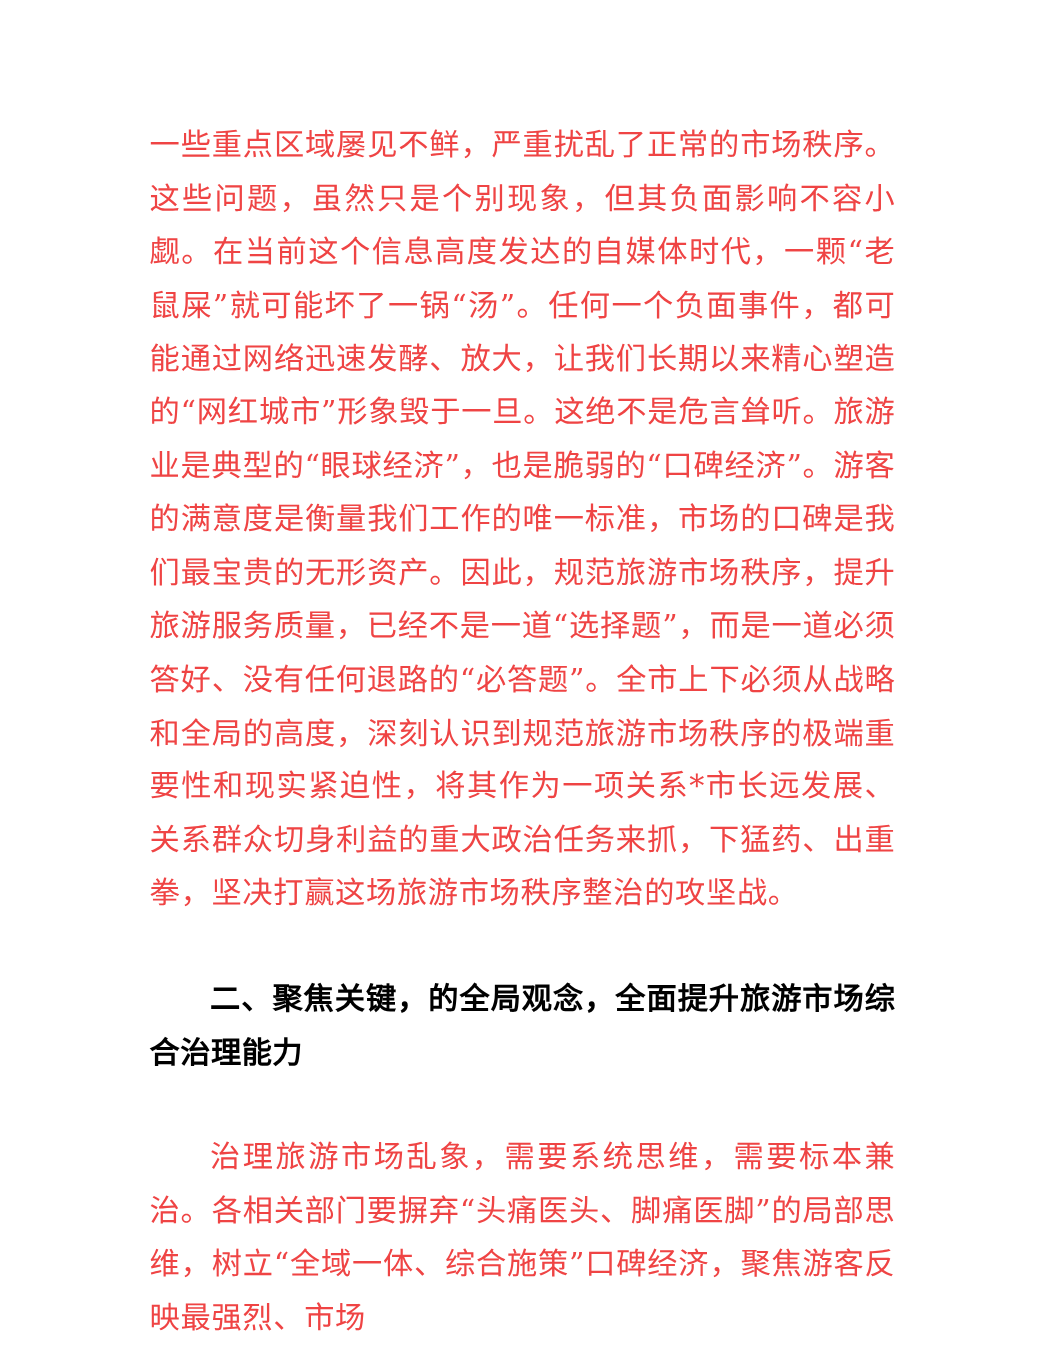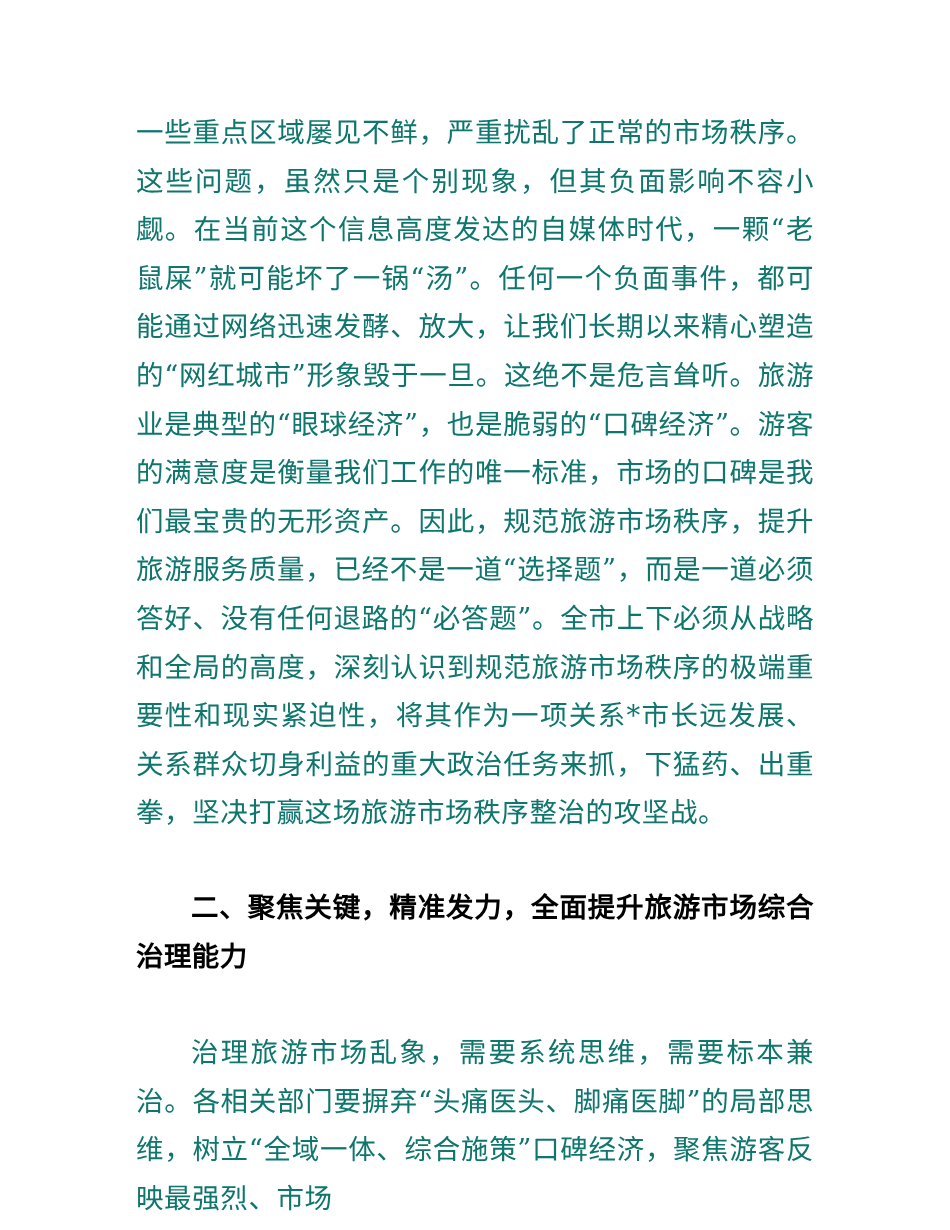--- a/index.html
+++ b/index.html
@@ -24,21 +24,21 @@
     left: 136px;
     top: 108px;
     width: 678px;
   }
 
   
   .para {
     font-family: "DejaVu Serif", "Liberation Serif", serif;
     font-size: 27.5px;
     line-height: 48.6px;
-    color: #0f766e;
+    color: #ef4444;
     text-align: justify;
     text-justify: inter-ideograph;
     margin: 0;
     letter-spacing: 0.6px;
     font-weight: 400;
     -webkit-font-smoothing: antialiased;
   }
 
   .para.continued {
     text-indent: 0;
@@ -69,20 +69,20 @@
 </head>
 <body>
 
 <div class="page">
   <div class="content">
 
     <p class="para continued">一些重点区域屡见不鲜，严重扰乱了正常的市场秩序。这些问题，虽然只是个别现象，但其负面影响不容小觑。在当前这个信息高度发达的自媒体时代，一颗“老鼠屎”就可能坏了一锅“汤”。任何一个负面事件，都可能通过网络迅速发酵、放大，让我们长期以来精心塑造的“网红城市”形象毁于一旦。这绝不是危言耸听。旅游业是典型的“眼球经济”，也是脆弱的“口碑经济”。游客的满意度是衡量我们工作的唯一标准，市场的口碑是我们最宝贵的无形资产。因此，规范旅游市场秩序，提升旅游服务质量，已经不是一道“选择题”，而是一道必须答好、没有任何退路的“必答题”。全市上下必须从战略和全局的高度，深刻认识到规范旅游市场秩序的极端重要性和现实紧迫性，将其作为一项关系*市长远发展、关系群众切身利益的重大政治任务来抓，下猛药、出重拳，坚决打赢这场旅游市场秩序整治的攻坚战。</p>
 
     <div class="gap-before-heading"></div>
 
-    <h2 class="heading">二、聚焦关键，精准发力，全面提升旅游市场综合治理能力</h2>
+    <h2 class="heading">二、聚焦关键，的全局观念，全面提升旅游市场综合治理能力</h2>
 
     <div class="gap-after-heading"></div>
 
     <p class="para indented">治理旅游市场乱象，需要系统思维，需要标本兼治。各相关部门要摒弃“头痛医头、脚痛医脚”的局部思维，树立“全域一体、综合施策”口碑经济，聚焦游客反映最强烈、市场</p>
 
   </div>
 </div>
 
 </body></html>

